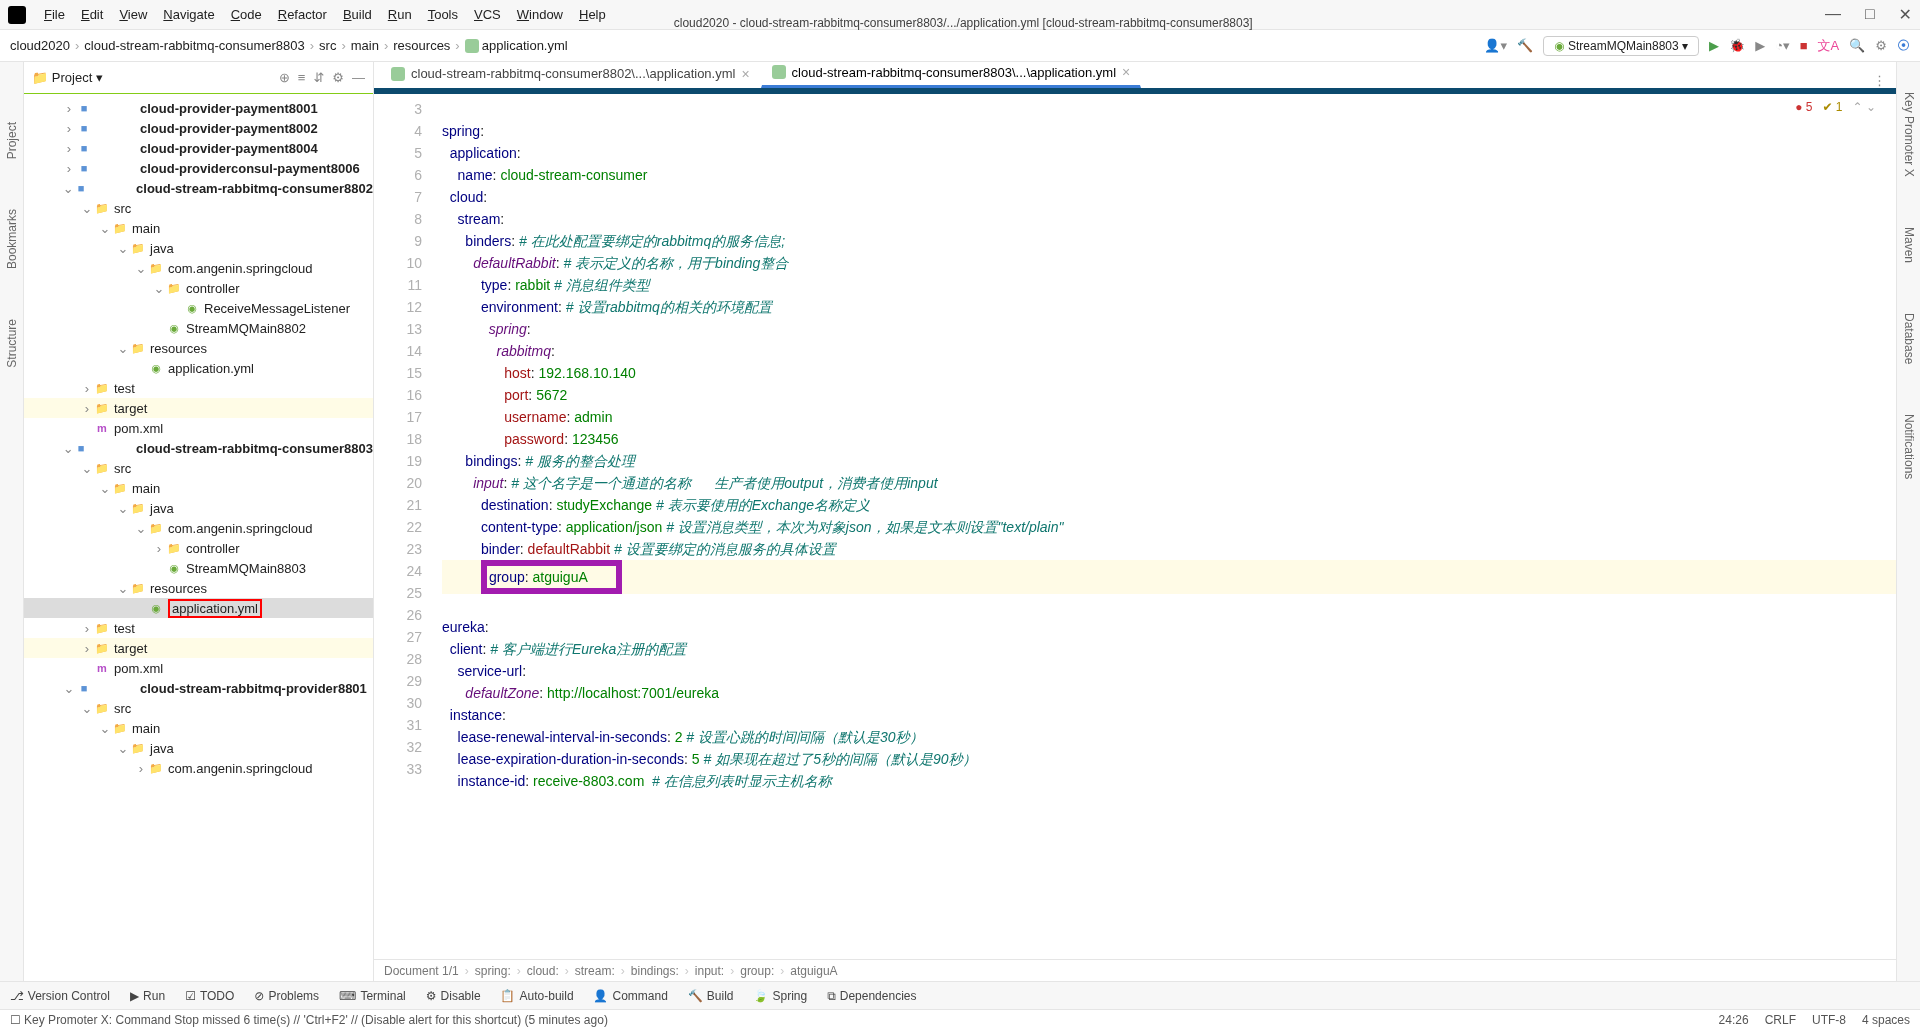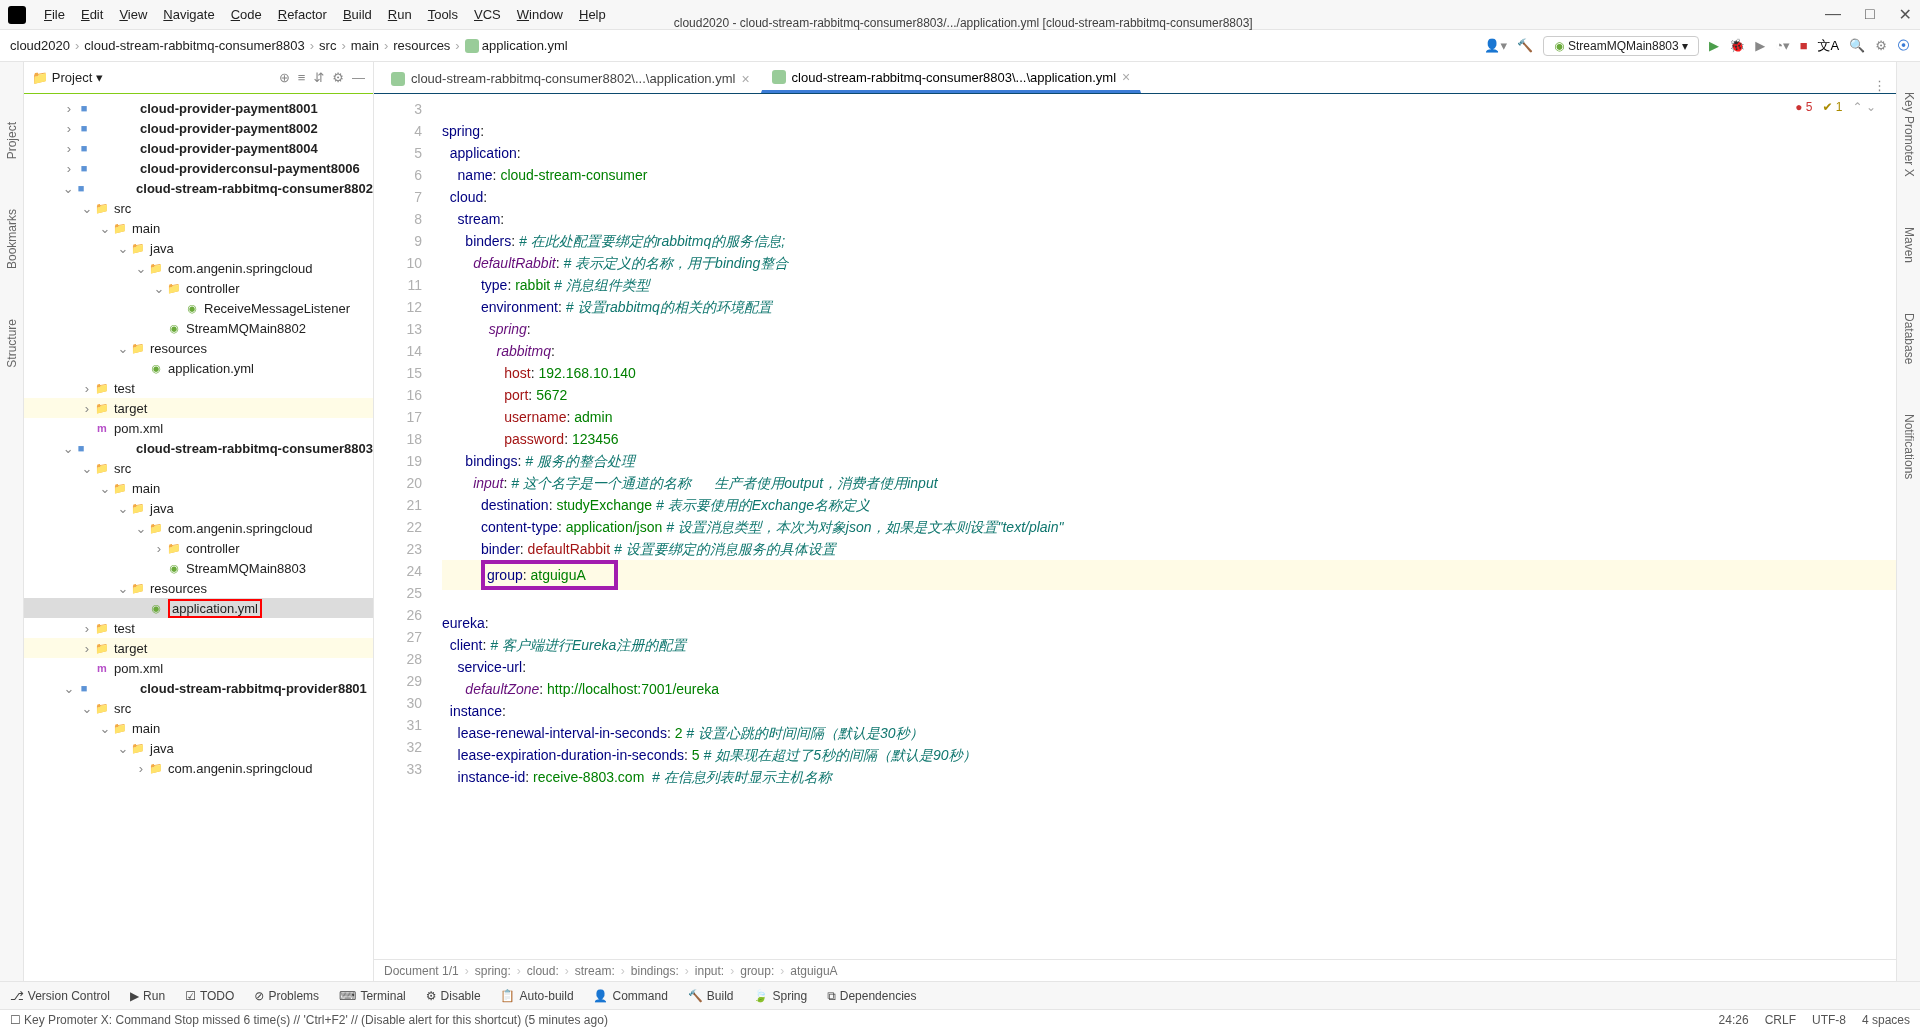--- a/index.html
+++ b/index.html
@@ -31,36 +31,36 @@
 .tree .folder { color:#b88a3a; }
 .tree .folder-b { color:#5c93d6; }
 .tree .module { color:#5c93d6; font-weight:bold; }
 .tree .file-spr { color:#6aaa3a; }
 .tree .file-m { color:#b64fc8; font-weight:bold; }
 .tree .label { }
 .tree .bold { font-weight:bold;margin-left:44px; }
 .tree .sel { background:#dcdcdc; }
 .tree .redbox { border:2px solid red; padding:0 2px; }
 .editor { flex:1; display:flex; flex-direction:column; }
-.tabs { height:32px; display:flex; align-items:flex-end; border-bottom:1px solid #0c4a6e; padding-left:6px; }
+.tabs { height:32px; display:flex; align-items:flex-end; border-bottom:6px solid #0c4a6e; padding-left:6px; }
 .tab { height:30px; display:flex; align-items:center; padding:0 10px; border:1px solid transparent; border-bottom:none; font-size:13px; color:#444; gap:6px; }
 .tab.active { border-bottom:3px solid #3b7cd6; color:#000; }
 .tab .ico { width:14px; height:14px; background:#9c9; border-radius:3px; }
 .tab .close { color:#aaa; font-size:14px; }
 .tabs .more { margin-left:auto; padding:0 10px; color:#888; }
 .code-wrap { flex:1; position:relative; display:flex; overflow:hidden; }
 .gutter { width:60px; background:#fff; color:#b0b0b0; text-align:right; padding:4px 12px 0 0; font-family:Consolas,monospace; font-size:14px; line-height:22px; }
 .code { flex:1; font-family:Consolas,monospace; font-size:14px; line-height:22px; padding:4px 0 0 8px; white-space:pre; overflow:hidden; }
 .code .k { color:#000080; }
 .code .v { color:#008000; }
 .code .c { color:#0f766e; font-style:italic; }
 .code .it { font-style:italic; color:#660e7a; }
 .code .red { color:#a31515; }
 .code .cur-line { background:#fffbe6; display:inline-block; width:100%; }
-.code .redframe { border:4px solid #a21caf; padding:0 2px; display:inline-block; }
+.code .redframe { border:6px solid #a21caf; padding:0 2px; display:inline-block; }
 .problems-badge { position:absolute; top:6px; right:20px; display:flex; gap:10px; font-size:12px; align-items:center; }
 .problems-badge .err { color:#c33; }
 .problems-badge .warn { color:#aa8b00; }
 .crumbs2 { height:22px; border-top:1px solid #e5e5e5; display:flex; align-items:center; padding:0 10px; font-size:12px; color:#777; gap:6px; }
 .toolwin { height:28px; border-top:1px solid #e5e5e5; display:flex; align-items:center; padding:0 10px; gap:20px; font-size:12px; color:#444; background:#f7f7f7; }
 .toolwin .item { display:flex; align-items:center; gap:4px; }
 .status { height:20px; border-top:1px solid #e5e5e5; display:flex; align-items:center; padding:0 10px; font-size:12px; color:#555; }
 .status .right { margin-left:auto; display:flex; gap:16px; }
 </style>
 </head>
@@ -106,21 +106,21 @@
     </div>
   <div class="right">
     <span style="color:#888">👤▾</span>
     <span style="color:#888">🔨</span>
     <div class="runconf"><span style="color:#6aaa3a">◉ </span><span>StreamMQMain8803</span> ▾</div>
     <span style="color:#4b9e4b">▶</span>
     <span style="color:#4b9e4b">🐞</span>
     <span style="color:#888">▶</span>
     <span style="color:#888">◔▾</span>
     <span style="color:#c33">■</span>
-    <span style="color:#000000">文A</span>
+    <span style="color:#ec4899">文A</span>
     <span style="color:#888">🔍</span>
     <span style="color:#888">⚙</span>
     <span style="color:#3b7cd6">⦿</span>
   </div>
 </div>
 
 <div class="main">
   <div class="leftbar">
       <div class="vtxt">Project</div>
       <div class="vtxt">Bookmarks</div>

